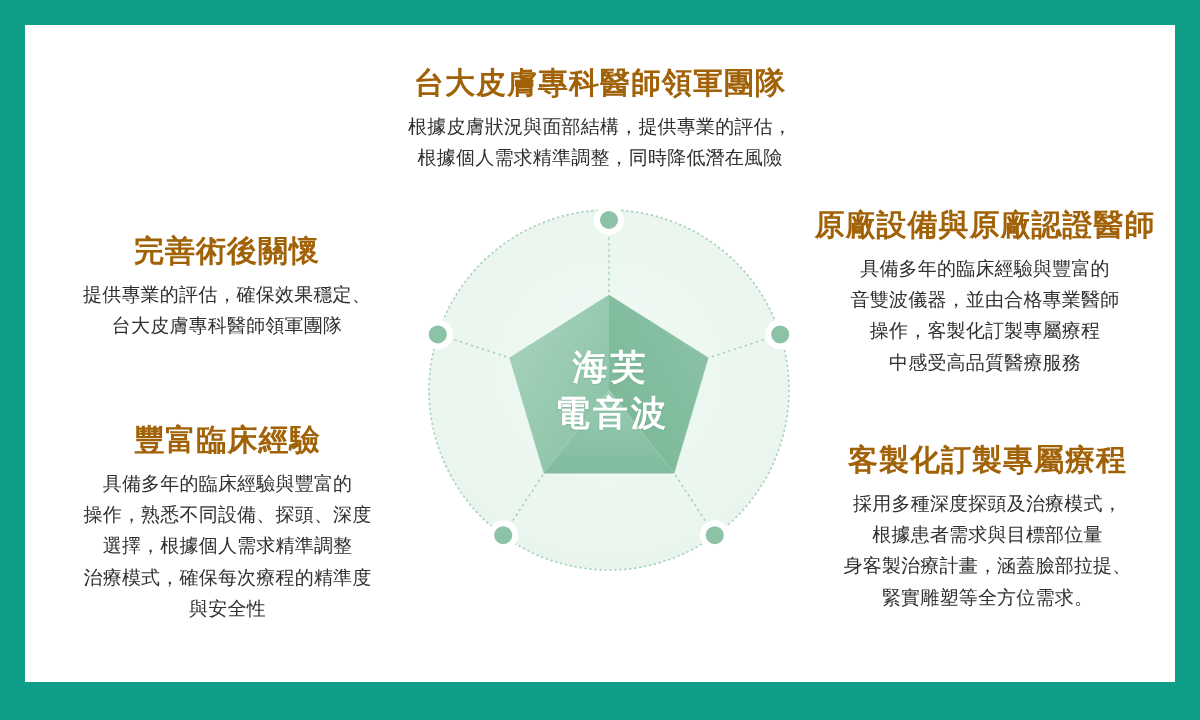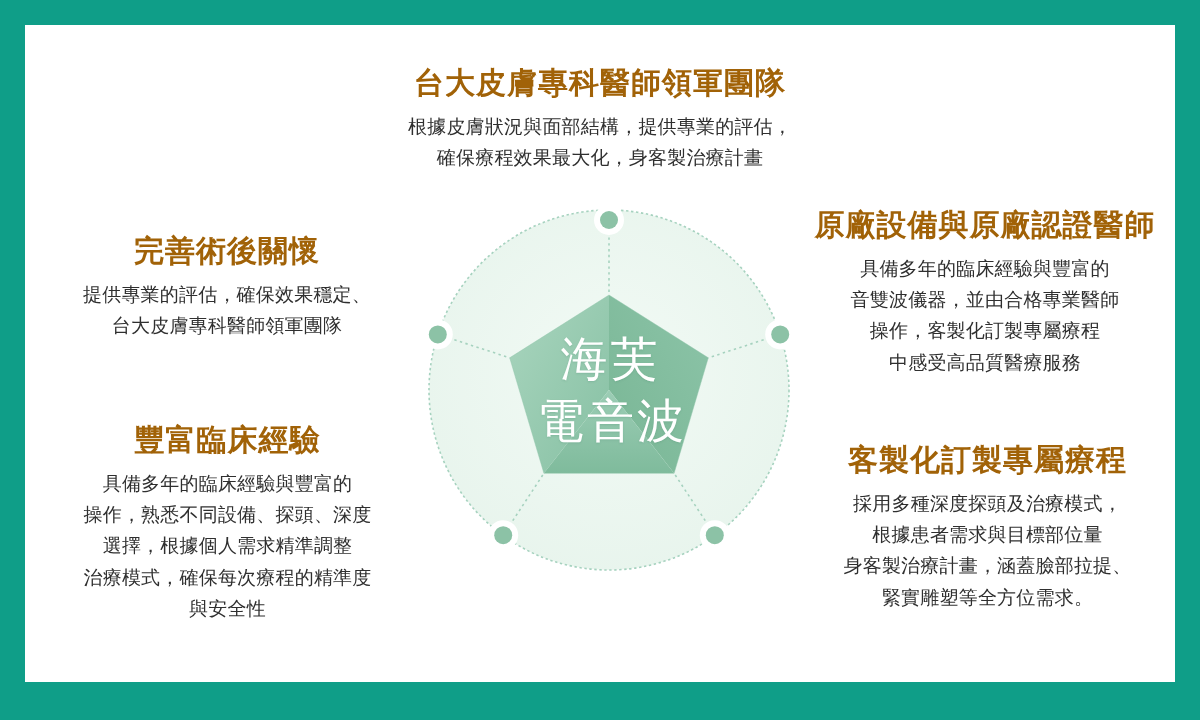--- a/index.html
+++ b/index.html
@@ -45,22 +45,22 @@
     width: 380px;
     height: 380px;
     display: flex;
     flex-direction: column;
     align-items: center;
     justify-content: center;
     pointer-events: none;
   }
   #center-label .cl-line {
     color: #ffffff;
-    font-size: 47px;
-    font-weight: normal;
+    font-size: 35px;
+    font-weight: bold;
     letter-spacing: 3px;
     line-height: 1.32;
     text-shadow: 0 1px 2px rgba(80,140,115,0.25);
   }
   #center-label .cl-line.l1 { margin-left: 3px; }
   #center-label .cl-line.l2 { margin-left: 6px; }
 
   
   .block { position: absolute; }
   .block h3 {
@@ -160,21 +160,21 @@
       <div id="center-label">
         <div class="cl-line l1">海芙</div>
         <div class="cl-line l2">電音波</div>
       </div>
     </div>
 
     <div class="block" id="blk-top">
       <h3>台大皮膚專科醫師領軍團隊</h3>
       <p>
         <span>根據皮膚狀況與面部結構，提供專業的評估，</span><br>
-        <span>確保療程效果最大化，身客製治療計畫</span>
+        <span>根據個人需求精準調整，同時降低潛在風險</span>
       </p>
     </div>
 
     <div class="block" id="blk-ul">
       <h3>完善術後關懷</h3>
       <p>
         <span>提供專業的評估，確保效果穩定、</span><br>
         <span>台大皮膚專科醫師領軍團隊</span>
       </p>
     </div>

